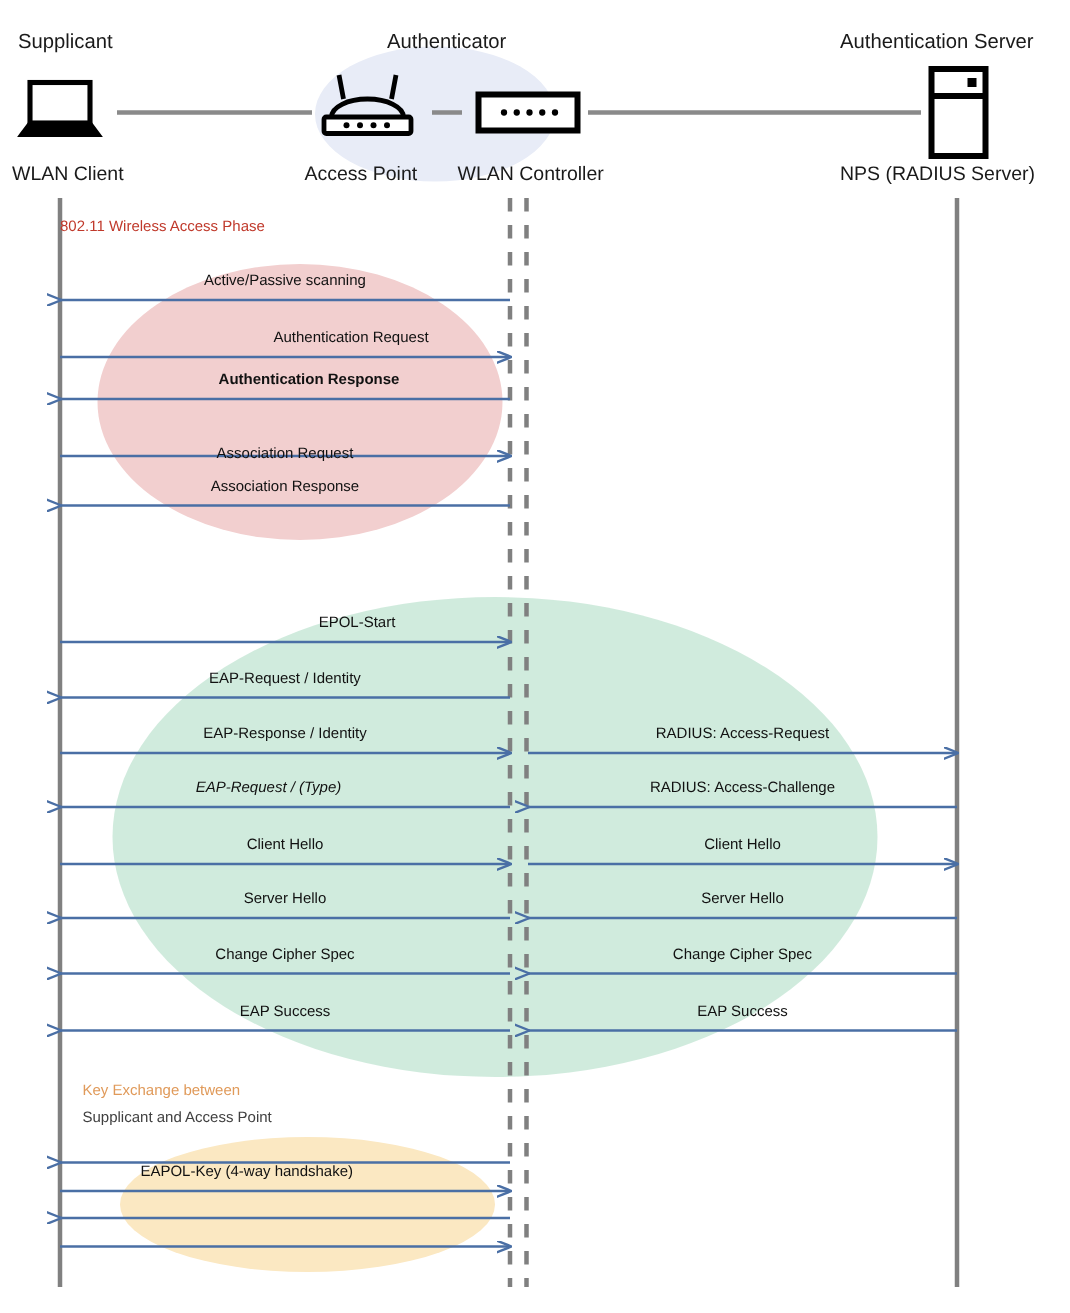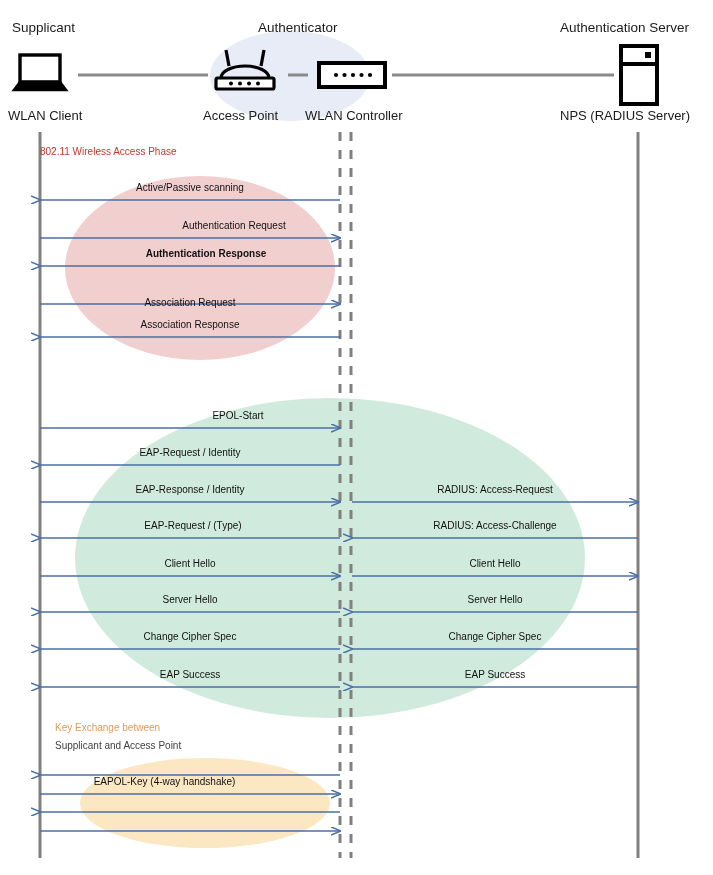--- a/index.html
+++ b/index.html
@@ -124,21 +124,21 @@
 
   <div id="msg-left-layer">
       <div class="msg" style="left: 40px; width: 300px; top: 182px;">Active/Passive scanning</div>
       <div class="msg" style="left: 40px; width: 300px; top: 220px; margin-left: 44px;">Authentication Request</div>
       <div class="msg" style="left: 56px; width: 300px; top: 248px; font-weight: bold;">Authentication Response</div>
       <div class="msg" style="left: 40px; width: 300px; top: 286px; margin-top: 11px;">Association Request</div>
       <div class="msg" style="left: 40px; width: 300px; top: 319px;">Association Response</div>
       <div class="msg" style="left: 40px; width: 300px; top: 410px; margin-left: 48px;">EPOL-Start</div>
       <div class="msg" style="left: 40px; width: 300px; top: 447px;">EAP-Request / Identity</div>
       <div class="msg" style="left: 40px; width: 300px; top: 484px;">EAP-Response / Identity</div>
-      <div class="msg" style="left: 43px; width: 300px; top: 520px;">EAP-Request / (Type)</div>
+      <div class="msg" style="left: 29px; width: 300px; top: 520px; font-style: italic;">EAP-Request / (Type)</div>
       <div class="msg" style="left: 40px; width: 300px; top: 558px;">Client Hello</div>
       <div class="msg" style="left: 40px; width: 300px; top: 594px;">Server Hello</div>
       <div class="msg" style="left: 40px; width: 300px; top: 631px;">Change Cipher Spec</div>
       <div class="msg" style="left: 40px; width: 300px; top: 669px;">EAP Success</div>
       <div class="msg" style="left: 40px; width: 249px; top: 776px;">EAPOL-Key (4-way handshake)</div>
     </div>
   <div id="msg-right-layer">
       <div class="msg" style="left: 352px; width: 286px; top: 484px;">RADIUS: Access-Request</div>
       <div class="msg" style="left: 352px; width: 286px; top: 520px;">RADIUS: Access-Challenge</div>
       <div class="msg" style="left: 352px; width: 286px; top: 558px;">Client Hello</div>

